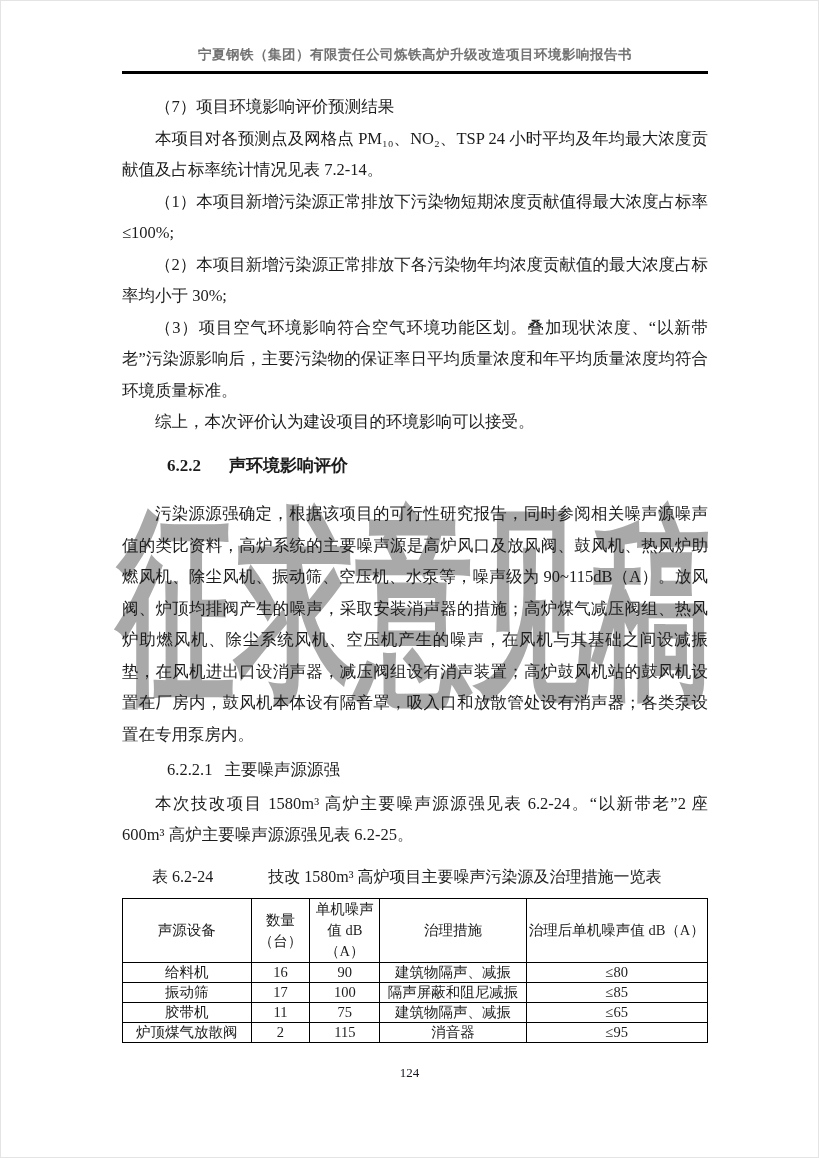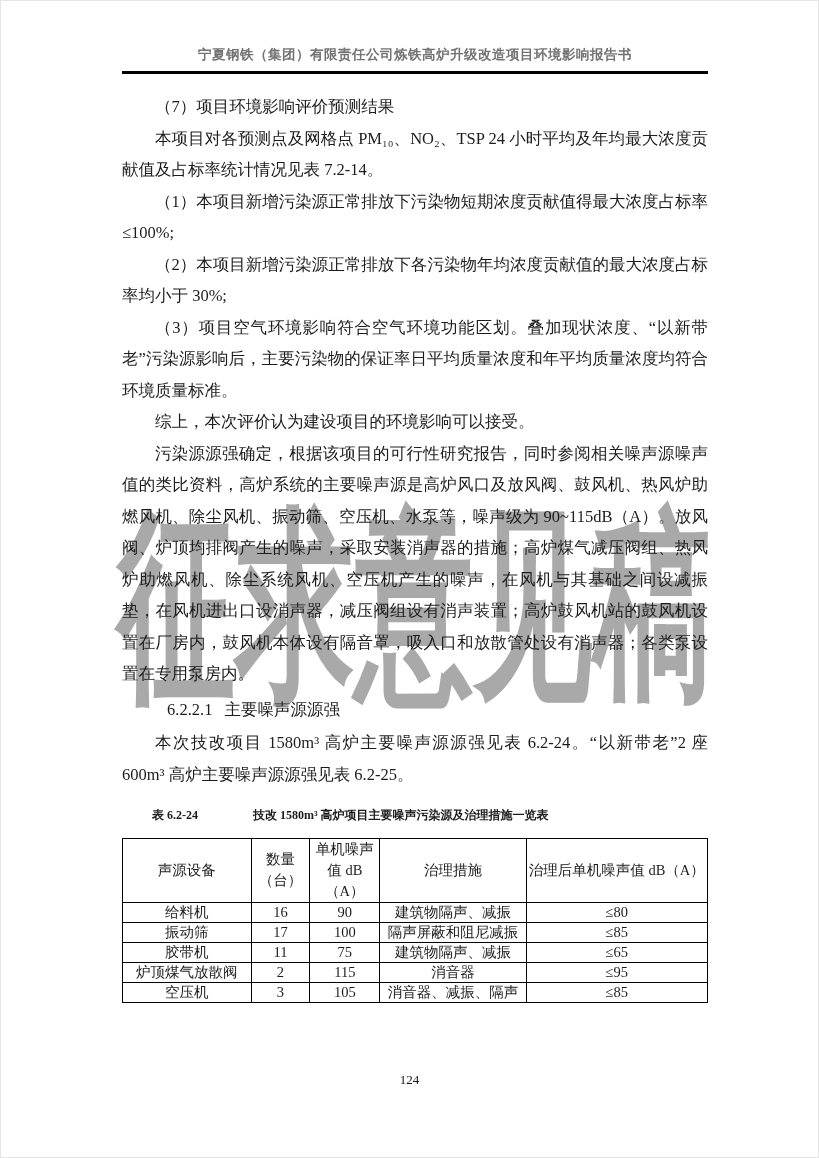--- a/index.html
+++ b/index.html
@@ -66,22 +66,22 @@
   .subsec-heading {
     font-weight: normal;
     font-size: 16.5px;
     margin: 4px 0 2px 0;
     padding-left: 45px;
   }
   .subsec-heading .sec-num { margin-right: 12px; }
 
   
   .tbl-caption {
-    font-weight: bold;
-    font-size: 12px;
+    font-weight: normal;
+    font-size: 16px;
     margin: 10px 0 6px 0;
     padding-left: 30px;
     text-indent: 0;
   }
   .tbl-caption .cap-label { margin-right: 55px; }
 
   table.noise {
     width: 100%;
     border-collapse: collapse;
     font-size: 14.5px;
@@ -94,21 +94,21 @@
     vertical-align: middle;
     padding: 0 2px;
     font-weight: normal;
   }
   table.noise thead th { height: 44px; line-height: 21px; }
   table.noise tbody td { height: 20px; }
 
   
   .page-number {
     position: absolute;
-    left: 0; bottom: 70px;
+    left: 0; bottom: 77px;
     width: 100%;
     text-align: center;
     font-size: 13px;
     color: #15151f;
     z-index: 1;
   }
 </style>
 </head>
 <body>
 
@@ -124,20 +124,23 @@
 
 <div class="content">
 
   <p class="first">（7）项目环境影响评价预测结果</p>
   <p>本项目对各预测点及网格点 PM₁₀、NO₂、TSP 24 小时平均及年均最大浓度贡献值及占标率统计情况见表 7.2-14。</p>
   <p>（1）本项目新增污染源正常排放下污染物短期浓度贡献值得最大浓度占标率≤100%;</p>
   <p>（2）本项目新增污染源正常排放下各污染物年均浓度贡献值的最大浓度占标率均小于 30%;</p>
   <p>（3）项目空气环境影响符合空气环境功能区划。叠加现状浓度、“以新带老”污染源影响后，主要污染物的保证率日平均质量浓度和年平均质量浓度均符合环境质量标准。</p>
   <p>综上，本次评价认为建设项目的环境影响可以接受。</p>
 
+  <div class="sec-heading">
+    <span class="sec-num">6.2.2</span><span>声环境影响评价</span>
+  </div>
 
   <p>污染源源强确定，根据该项目的可行性研究报告，同时参阅相关噪声源噪声值的类比资料，高炉系统的主要噪声源是高炉风口及放风阀、鼓风机、热风炉助燃风机、除尘风机、振动筛、空压机、水泵等，噪声级为 90~115dB（A）。放风阀、炉顶均排阀产生的噪声，采取安装消声器的措施；高炉煤气减压阀组、热风炉助燃风机、除尘系统风机、空压机产生的噪声，在风机与其基础之间设减振垫，在风机进出口设消声器，减压阀组设有消声装置；高炉鼓风机站的鼓风机设置在厂房内，鼓风机本体设有隔音罩，吸入口和放散管处设有消声器；各类泵设置在专用泵房内。</p>
 
   <div class="subsec-heading">
     <span class="sec-num">6.2.2.1</span><span>主要噪声源源强</span>
   </div>
 
   <p>本次技改项目 1580m³ 高炉主要噪声源源强见表 6.2-24。“以新带老”2 座 600m³ 高炉主要噪声源源强见表 6.2-25。</p>
 
   <div class="tbl-caption">
@@ -183,25 +186,18 @@
           <td>建筑物隔声、减振</td>
           <td>≤65</td>
         </tr>
         <tr>
           <td>炉顶煤气放散阀</td>
           <td>2</td>
           <td>115</td>
           <td>消音器</td>
           <td>≤95</td>
         </tr>
-        <tr>
-          <td>空压机</td>
-          <td>3</td>
-          <td>105</td>
-          <td>消音器、减振、隔声</td>
-          <td>≤85</td>
-        </tr>
       </tbody>
   </table>
 
 </div>
 
 <div class="page-number">124</div>
 
 </body></html>

